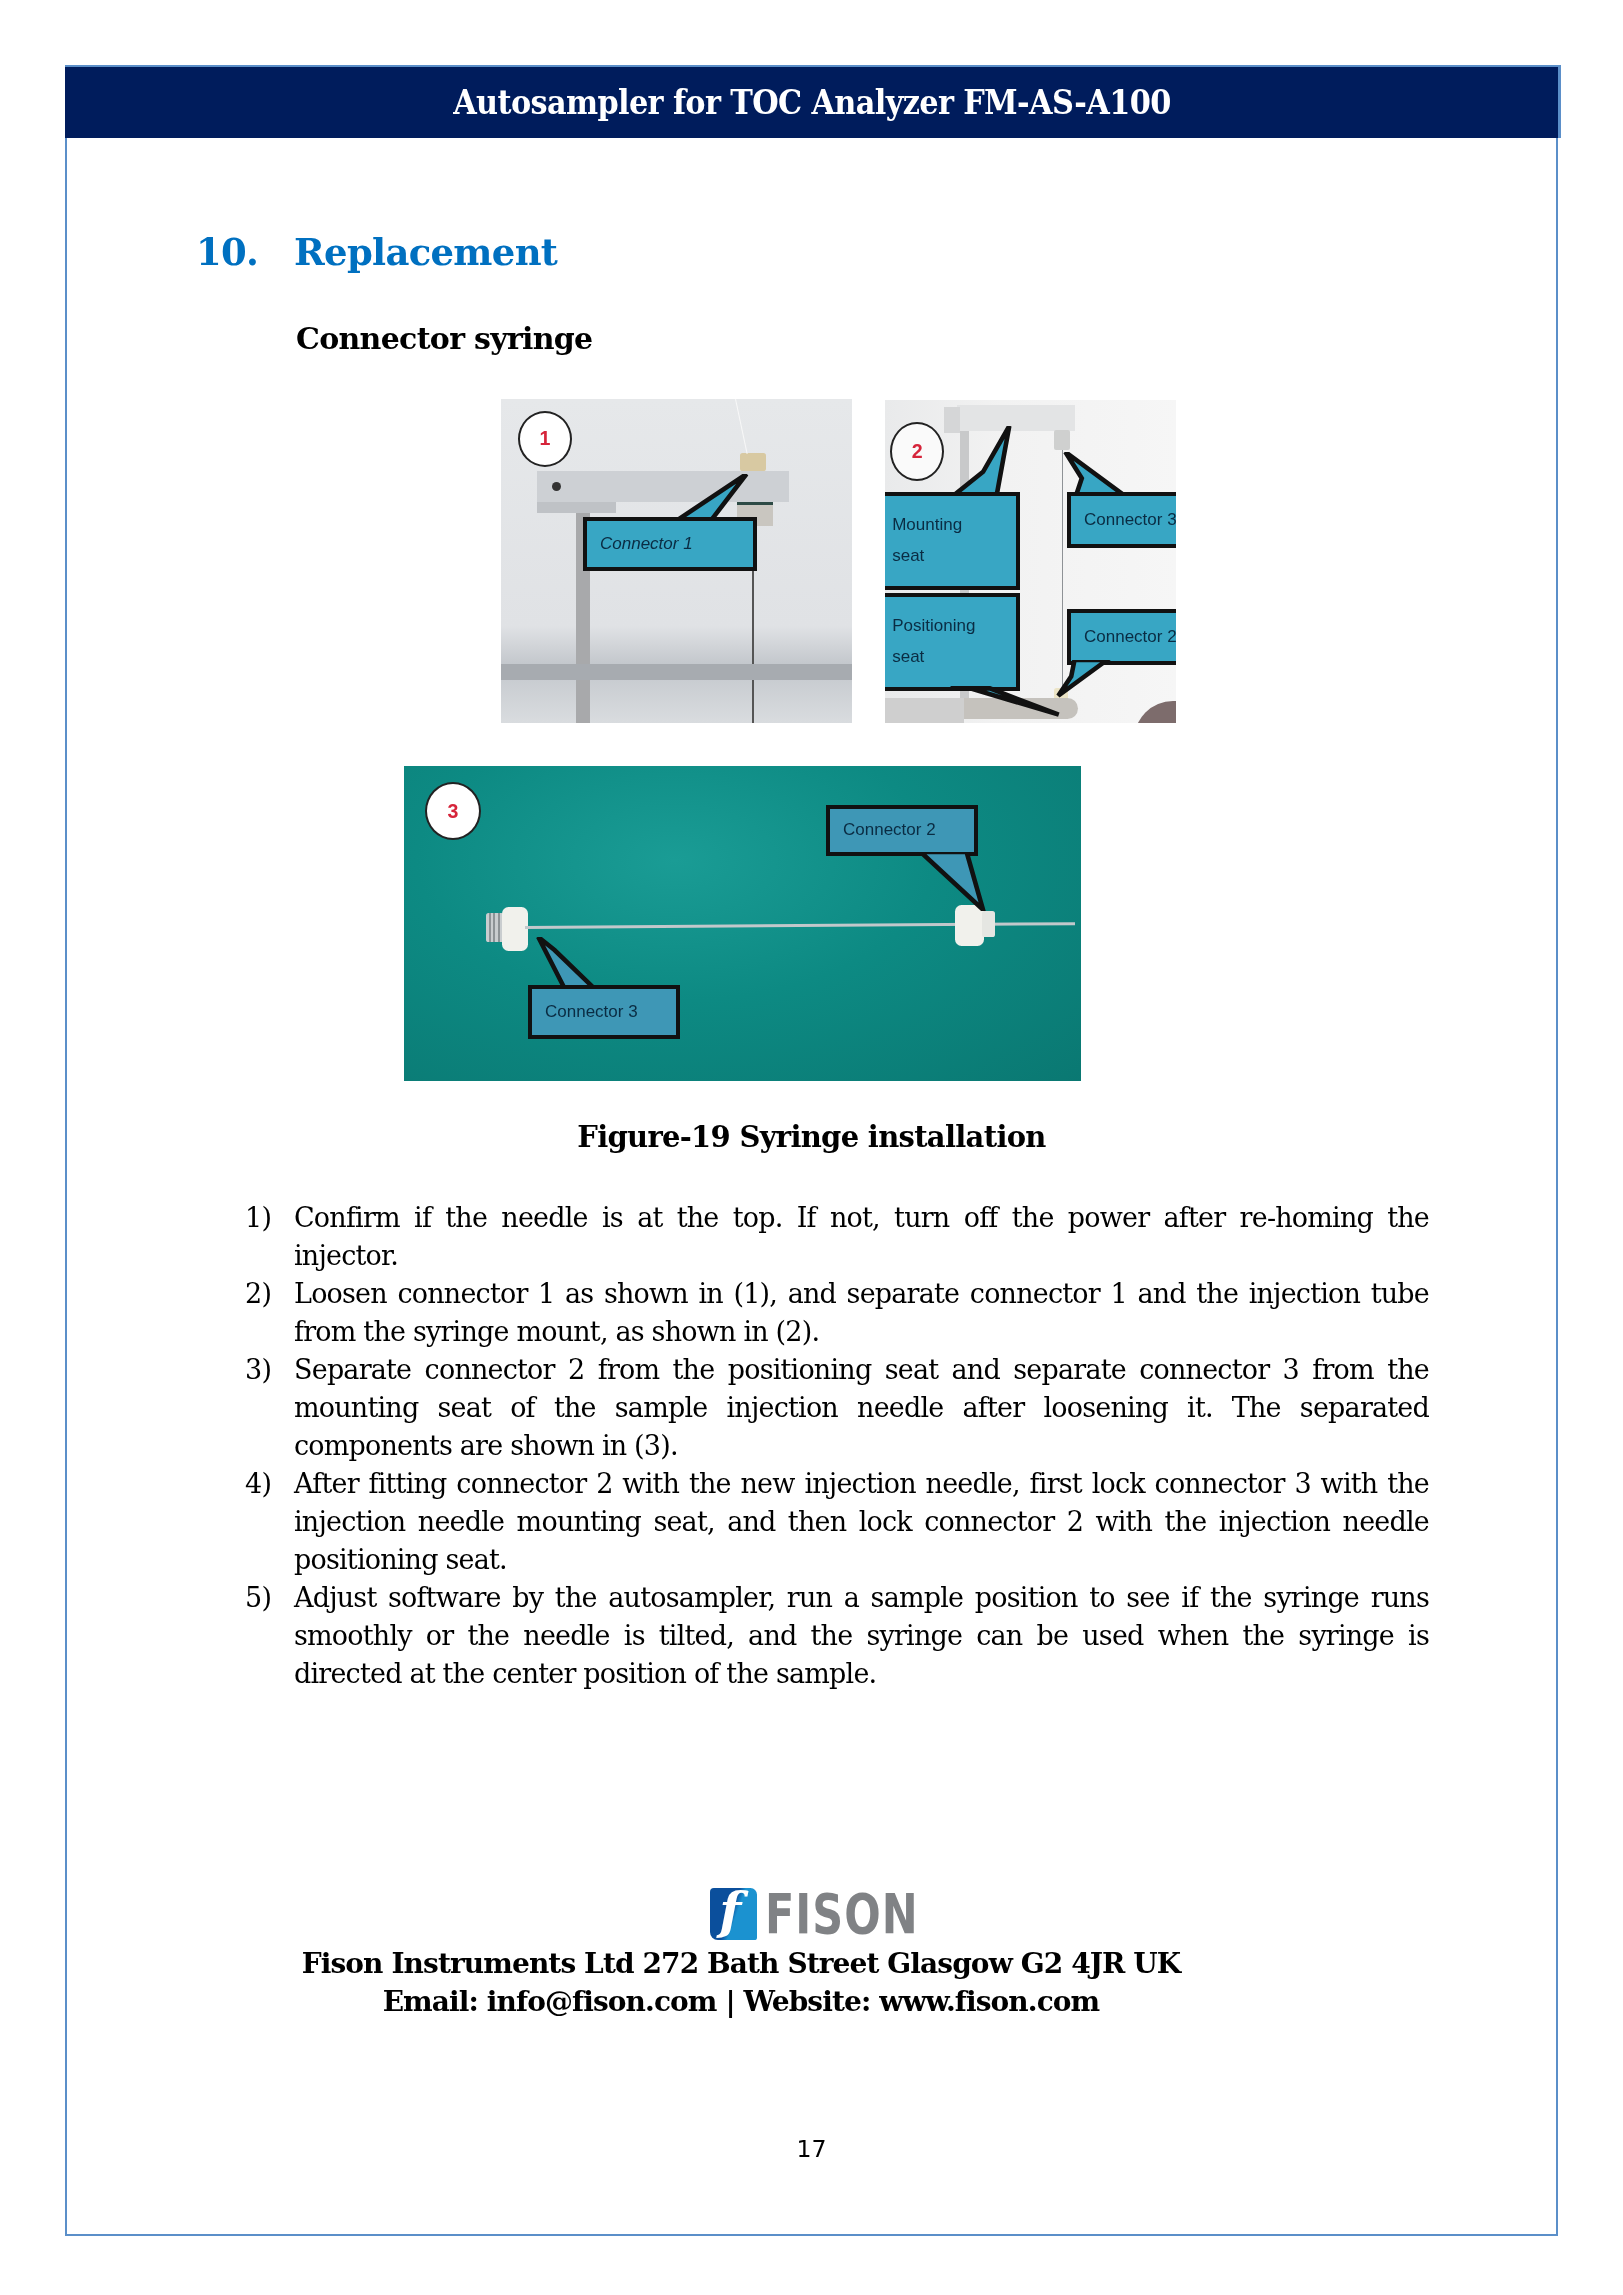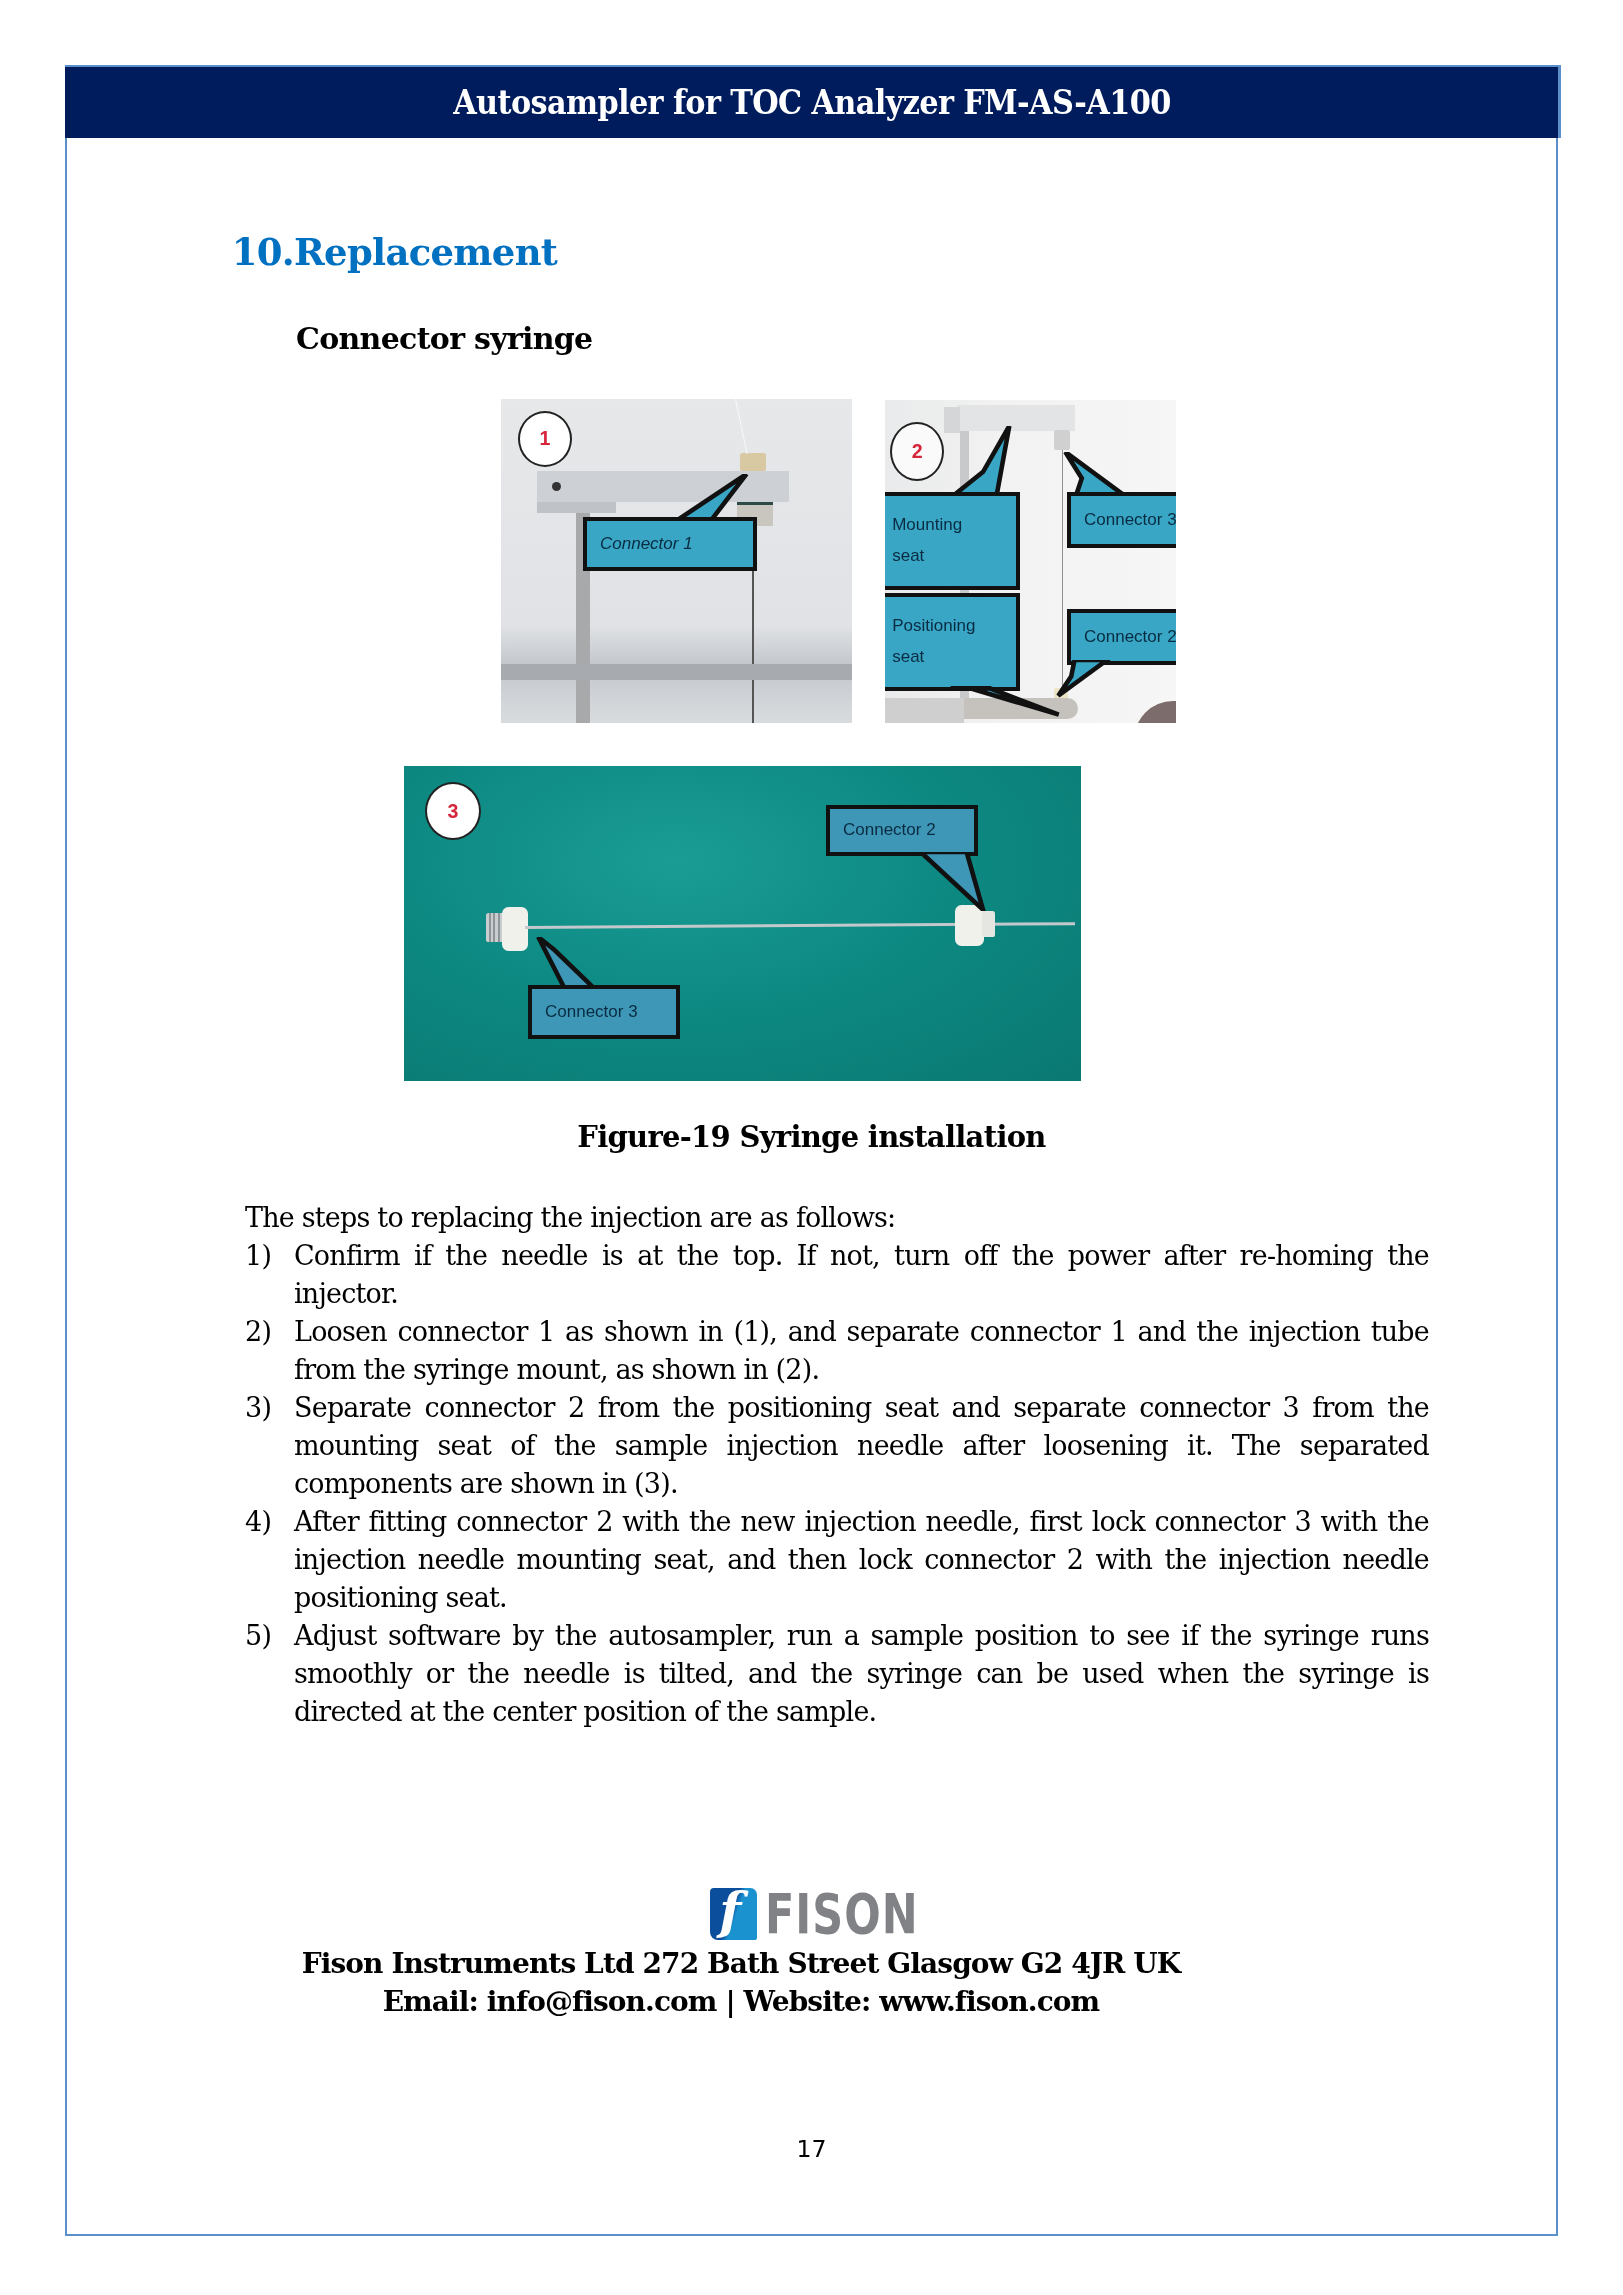--- a/index.html
+++ b/index.html
@@ -50,21 +50,20 @@
       position: absolute;
       top: 234px;
       left: 196px;
       color: #0070c0;
       font-weight: bold;
       font-size: 37px;
       font-family: "DejaVu Serif", "Liberation Serif", serif;
       line-height: 1;
       display: flex;
       letter-spacing: -0.7px;
-      text-align: right;
     }
     .section-number { width: 98px; }
     .subheading {
       position: absolute;
       top: 321px;
       left: 296px;
       font-weight: bold;
       font-size: 30px;
       font-family: "DejaVu Serif", "Liberation Serif", serif;
       letter-spacing: -0.7px;
@@ -318,21 +317,20 @@
     <polygon points="5,0 45,78 90,78 30,20" fill="#3e97b6" stroke="#111" stroke-width="7"></polygon>
   </svg>
   <div class="callout" style="left:124px; top:219px; width:152px; height:54px; background:#3e97b6;">
     <span>Connector 3</span>
   </div>
 </div>
 
 <div class="caption">Figure-19 Syringe installation</div>
 
 <section class="body-text">
-  <p class="intro">The steps to replacing the injection are as follows:</p>
   <ol class="steps">
     <li class="step">
       <span class="step-num">1)</span>
       <span class="step-text">Confirm if the needle is at the top. If not, turn off the power after re-homing the injector.</span>
     </li>
     <li class="step">
       <span class="step-num">2)</span>
       <span class="step-text">Loosen connector 1 as shown in (1), and separate connector 1 and the injection tube from the syringe mount, as shown in (2).</span>
     </li>
     <li class="step">

